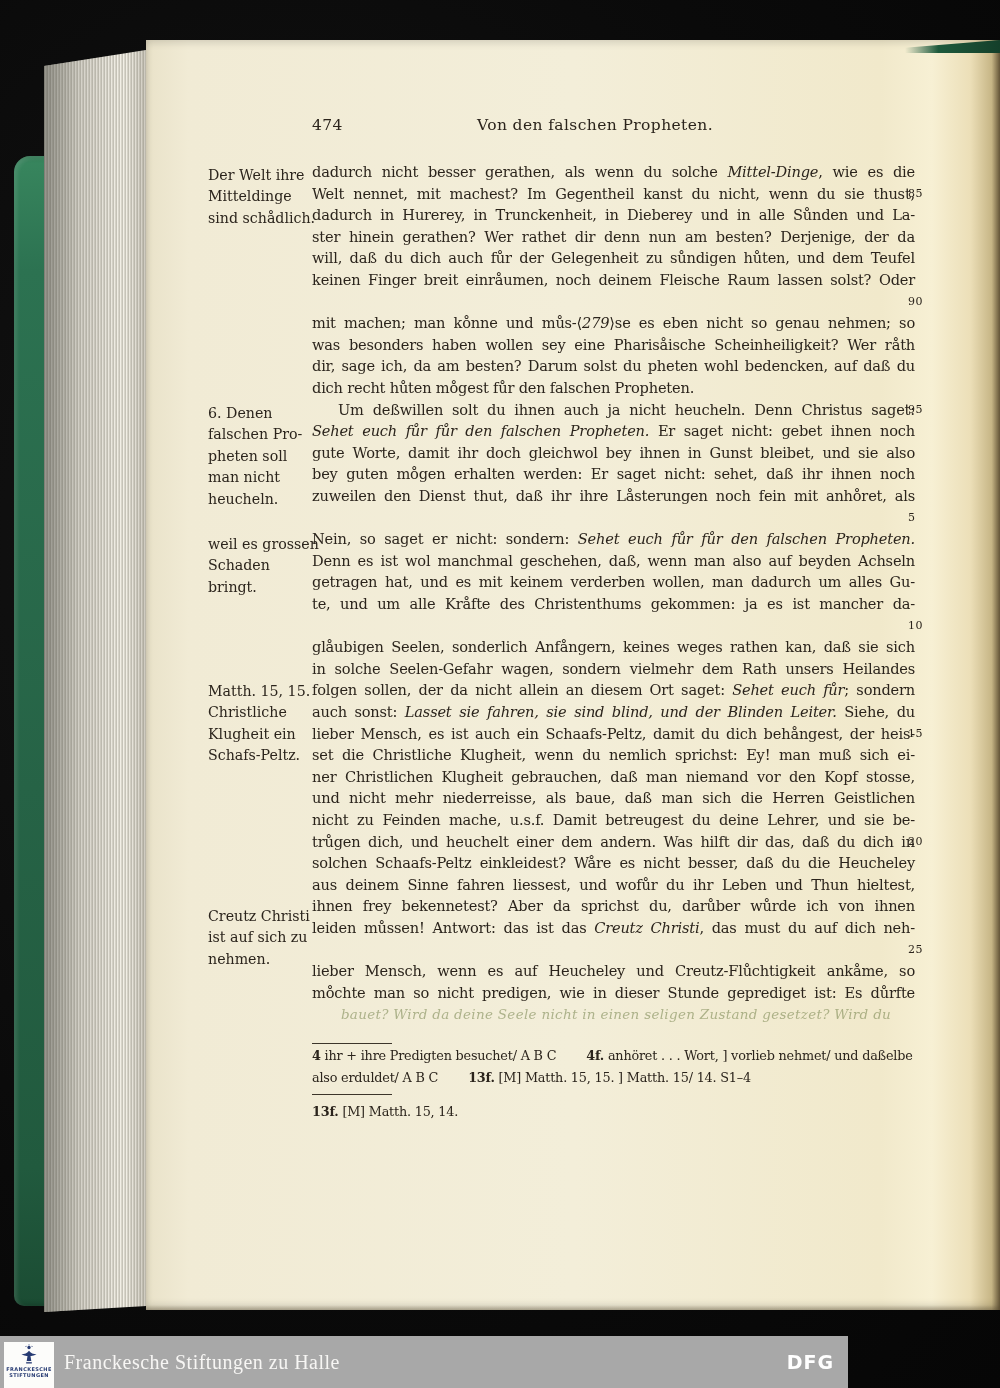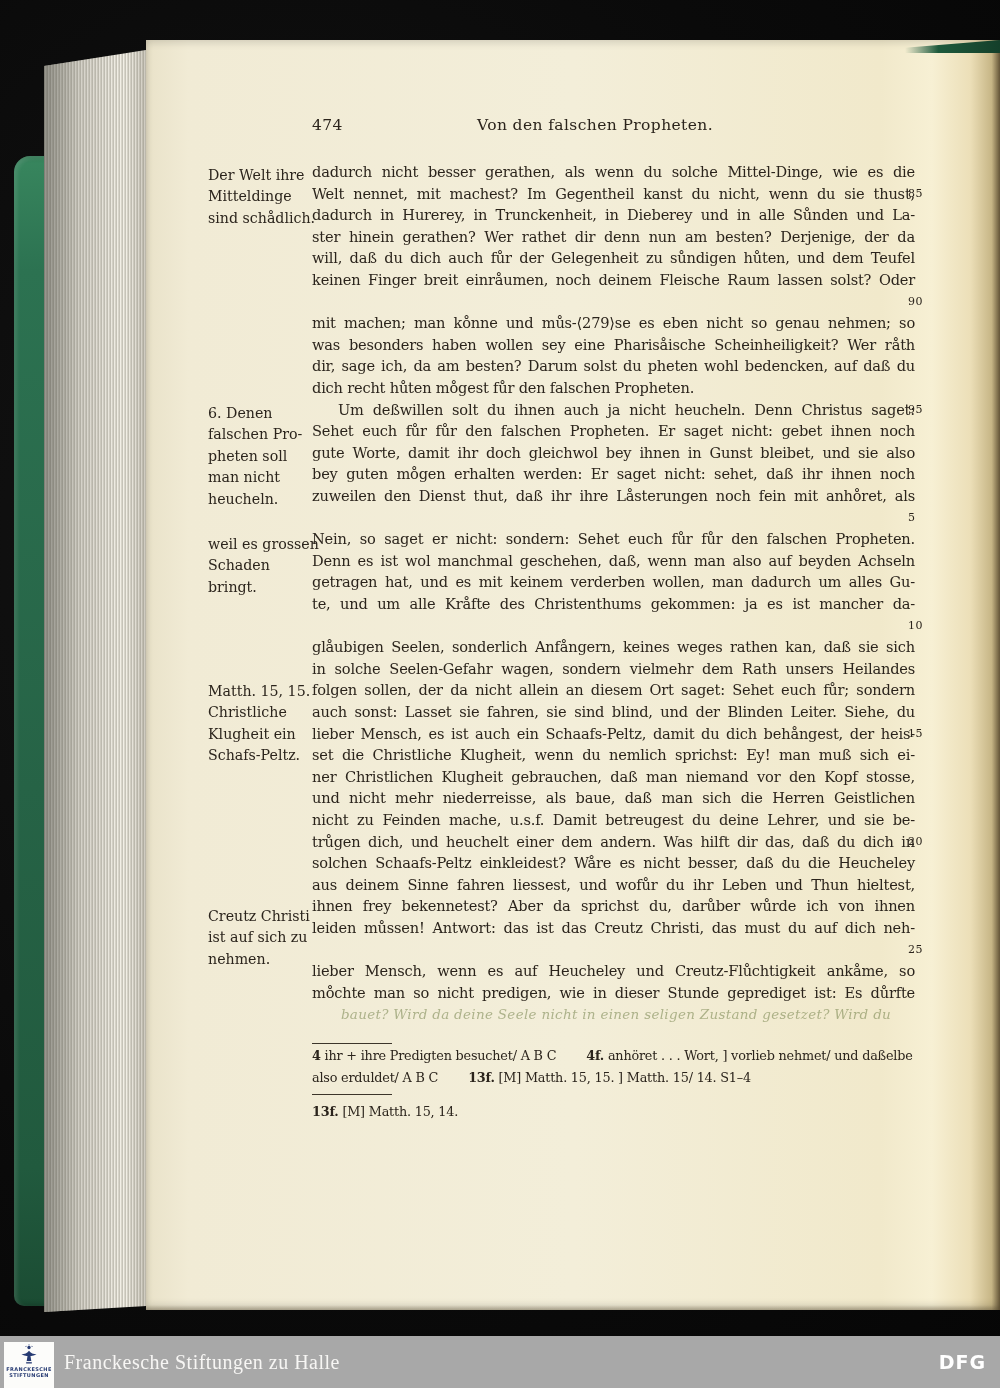--- a/index.html
+++ b/index.html
@@ -29,32 +29,32 @@
   
   .pagenum{position:absolute;left:166px;top:76px;font-size:15.5px;letter-spacing:.4px;}
   .runtitle{position:absolute;left:284px;top:76px;width:330px;text-align:center;
       font-size:15.5px;letter-spacing:.4px;}
   .mnote{position:absolute;left:62px;width:112px;font-size:14.2px;line-height:21.4px;}
   .mnote div{white-space:nowrap;}
   .bline{position:absolute;left:166px;width:603px;height:21.6px;font-size:14.6px;
       letter-spacing:-0.2px;text-align:justify;text-align-last:justify;white-space:normal;}
   .bline.nj{text-align-last:left;}
   .bline.ind{padding-left:26px;width:577px;}
-  .it{}
+  .it{font-style:italic;}
   .bd{font-weight:bold;}
   .gap{margin-left:30px;font-weight:bold;}
   .lnum{position:absolute;left:596px;top:2px;width:32px;text-align:right;
       font-size:11px;letter-spacing:.5px;font-weight:normal;}
   .fnrule{position:absolute;left:166px;width:80px;height:0;border-top:1.5px solid #3c352a;}
   .fnline{position:absolute;left:166px;width:620px;font-size:12.8px;letter-spacing:-0.2px;}
   .ghost{position:absolute;left:170px;top:966px;width:600px;text-align:center;
       font-style:italic;font-size:13.5px;letter-spacing:.3px;color:rgba(104,120,62,.5);
       filter:blur(.3px);}
   
-  .bottombar{position:absolute;left:0;top:1336px;width:1000px;height:52px;background:#a8a8a8;}
+  .bottombar{position:absolute;left:0;top:1336px;width:848px;height:52px;background:#a8a8a8;}
   .logo-box{position:absolute;left:4px;top:6px;width:50px;height:46px;background:#fcfcfa;
       text-align:center;cursor:pointer;}
   .logo-box svg{display:block;margin:2px auto 0;}
   .logo-text{font-family:"DejaVu Sans", sans-serif;font-size:5px;line-height:6px;
       letter-spacing:.4px;color:#273b73;font-weight:bold;}
   .bar-title{position:absolute;left:64px;top:0;height:52px;line-height:52px;
       font-family:"Liberation Serif", serif;font-size:20px;letter-spacing:.5px;color:#f7f6f4;}
   .dfg{position:absolute;right:14px;top:0;height:52px;line-height:52px;
       font-family:"DejaVu Sans", sans-serif;font-weight:bold;font-size:19px;
       letter-spacing:1px;color:#ffffff;cursor:pointer;}

